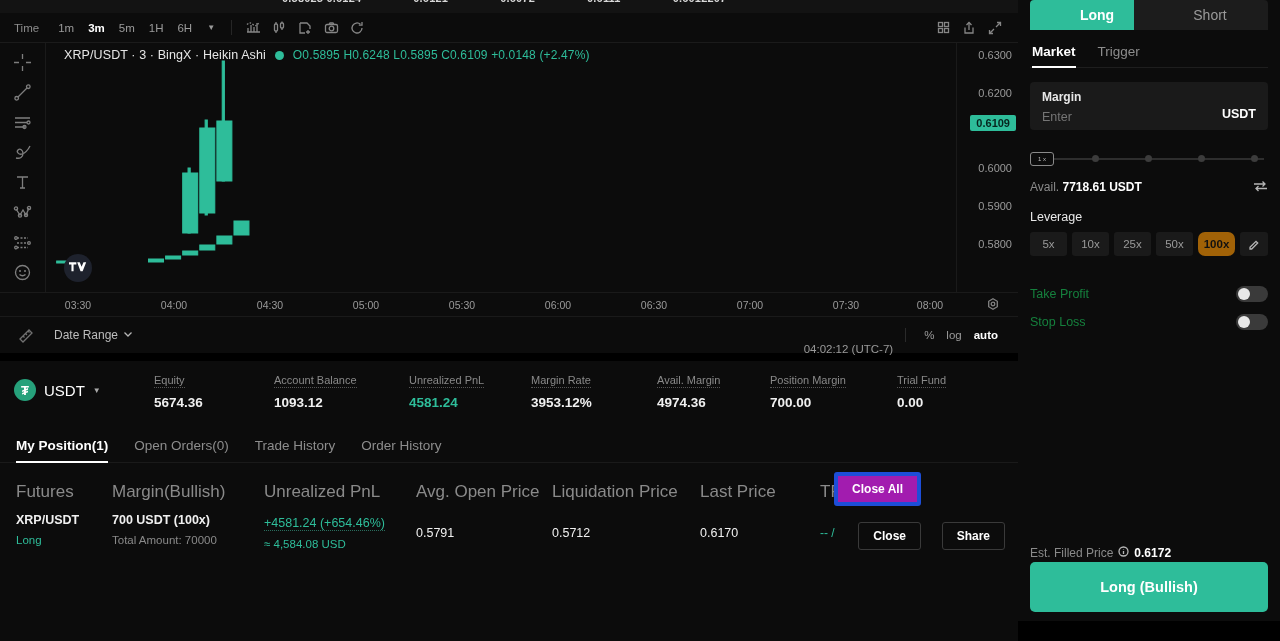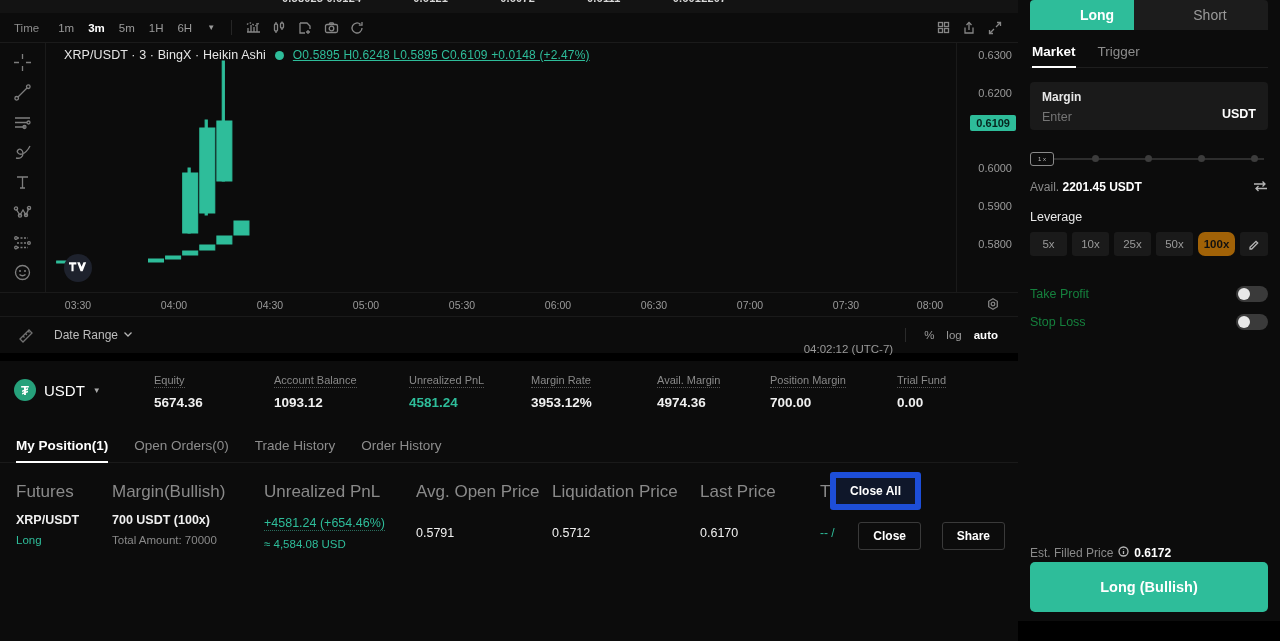--- a/index.html
+++ b/index.html
@@ -56,21 +56,21 @@
     width: 30px; height: 28px; display: flex; align-items: center; justify-content: center;
     cursor: pointer; opacity: .68; border-radius: 3px;
   }
   .canvas-wrap { position: relative; flex: 1; }
   .chart-legend {
     position: absolute; left: 18px; top: 5px; display: flex; align-items: center;
     gap: 9px; font-size: 12.5px; z-index: 4; white-space: nowrap;
   }
   .legend-title { color: #e6e6e6; letter-spacing: .1px; }
   .legend-dot { width: 9px; height: 9px; border-radius: 50%; background: #2ebd9a; }
-  .legend-ohlc { color: #2ebd9a; font-size: 12px; letter-spacing: .15px; text-decoration: underline; }
+  .legend-ohlc { color: #2ebd9a; font-size: 12px; letter-spacing: .15px; }
   .price-axis {
     position: absolute; right: 0; top: 0; width: 62px; height: 100%;
     border-left: 1px solid #1a1a1a;
   }
   .pa-tick {
     position: absolute; right: 6px; font-size: 11px; color: #9a9a9a;
     transform: translateY(-50%);
   }
   .pa-badge {
     position: absolute; right: 2px; transform: translateY(-50%);
@@ -153,21 +153,21 @@
     position: absolute; left: 0; top: 463px; width: 1018px; height: 178px;
     background: #0c0c0c;
   }
   .pt-head { position: relative; height: 50px; }
   .pt-col {
     position: absolute; top: 19px; font-size: 17px; color: #8a8a8a;
     white-space: nowrap;
   }
   .close-all {
     position: absolute; right: 97px; top: 9px;
-    background: #0f172a; border: 6px solid #1d4ed8; border-radius: 3px;
+    background: #a21caf; border: 4px solid #1d4ed8; border-radius: 3px;
     color: #fff; font-size: 12px; font-weight: 700; padding: 6px 14px;
     cursor: pointer; z-index: 3;
   }
   .pt-row { position: relative; height: 70px; }
   .pt-cell { position: absolute; top: 0; }
   .c-main { font-size: 12.5px; color: #f0f0f0; font-weight: 600; margin-bottom: 7px; white-space: nowrap; }
   .c-sub { font-size: 11.5px; color: #8a8a8a; white-space: nowrap; }
   .c-sub.long { color: #2ebd9a; }
   .c-pnl { font-size: 12.5px; color: #2ebd9a; border-bottom: 1px dotted #2a6d5d; display: inline-block; margin-bottom: 7px; }
   .c-pnl-sub { font-size: 11.5px; color: #2ebd9a; }
@@ -604,21 +604,21 @@
       <div class="slider-pt" style="left:62px"></div>
       <div class="slider-pt" style="left:115px"></div>
       <div class="slider-pt" style="left:168px"></div>
       <div class="slider-pt" style="left:221px"></div>
       <div class="slider-knob">1 x</div>
     </div>
 
     <div class="avail-row">
       <span class="avail-txt">
         <span>Avail.</span>
-        <b>2201.45 USDT</b>
+        <b>7718.61 USDT</b>
       </span>
       <span>
         <svg width="15" height="12" viewBox="0 0 15 12">
             <path class="icn" d="M1 4h11M9.5 1.5L12 4 9.5 6.5"></path>
             <path class="icn" d="M14 8.5H3M5.5 6L3 8.5 5.5 11"></path>
           </svg>
       </span>
     </div>
 
     <div class="lev-label">Leverage</div>

